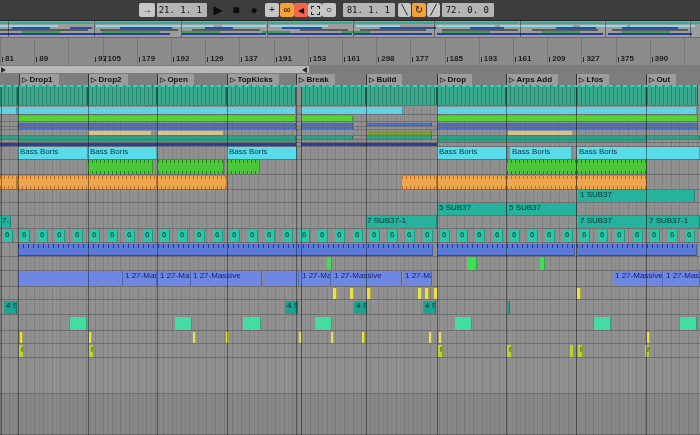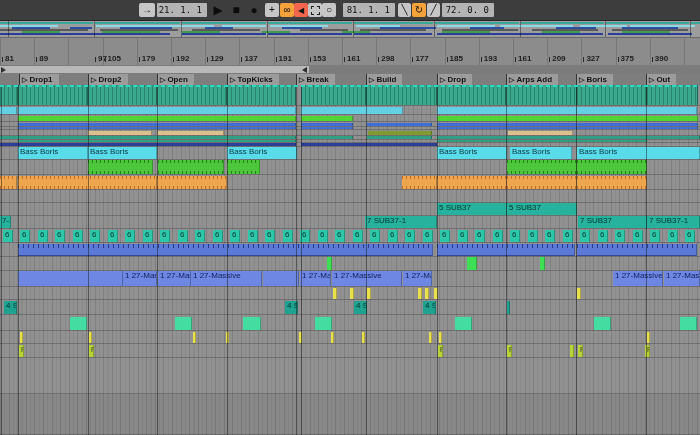--- a/index.html
+++ b/index.html
@@ -219,21 +219,21 @@
 
 <div id="locators">
     <div class="locator" style="left: 19px;"><span class="loctri">▷</span><span>Drop1</span></div>
     <div class="locator" style="left: 88px;"><span class="loctri">▷</span><span>Drop2</span></div>
     <div class="locator" style="left: 157px;"><span class="loctri">▷</span><span>Open</span></div>
     <div class="locator" style="left: 227px;"><span class="loctri">▷</span><span>TopKicks</span></div>
     <div class="locator" style="left: 296px;"><span class="loctri">▷</span><span>Break</span></div>
     <div class="locator" style="left: 366px;"><span class="loctri">▷</span><span>Build</span></div>
     <div class="locator" style="left: 437px;"><span class="loctri">▷</span><span>Drop</span></div>
     <div class="locator" style="left: 506px;"><span class="loctri">▷</span><span>Arps Add</span></div>
-    <div class="locator" style="left: 576px;"><span class="loctri">▷</span><span>Boris</span></div>
+    <div class="locator" style="left: 576px;"><span class="loctri">▷</span><span>Lfos</span></div>
     <div class="locator" style="left: 646px;"><span class="loctri">▷</span><span>Out</span></div>
   </div>
 
 <div id="tracks">
   <div id="dashline"></div>
 <div class="lane " style="top: 0px; height: 21px;"></div>
     <div class="lane " style="top: 22px; height: 8px;"></div>
     <div class="lane " style="top: 31px; height: 6px;"></div>
     <div class="lane " style="top: 38px; height: 4px;"></div>
     <div class="lane " style="top: 42px; height: 3px;"></div>
@@ -310,20 +310,21 @@
     <div class="clip c-gticks" style="left: 227px; width: 33px; top: 75px; height: 14px;"></div>
     <div class="clip c-gticks" style="left: 507px; width: 70px; top: 75px; height: 14px;"></div>
     <div class="clip c-gticks" style="left: 577px; width: 70px; top: 75px; height: 14px;"></div>
     <div class="clip c-orange" style="left: 0px; width: 17px; top: 91px; height: 13px;"></div>
     <div class="clip c-orange" style="left: 18px; width: 139px; top: 91px; height: 13px;"></div>
     <div class="clip c-orange" style="left: 157px; width: 70px; top: 91px; height: 13px;"></div>
     <div class="clip c-orange" style="left: 402px; width: 35px; top: 91px; height: 13px;"></div>
     <div class="clip c-orange" style="left: 437px; width: 70px; top: 91px; height: 13px;"></div>
     <div class="clip c-orange" style="left: 507px; width: 70px; top: 91px; height: 13px;"></div>
     <div class="clip c-orange" style="left: 577px; width: 70px; top: 91px; height: 13px;"></div>
+    <div class="clip c-sub" style="left: 578px; width: 117px; top: 105px; height: 12px;">1 SUB37</div>
     <div class="clip c-sub" style="left: 437px; width: 70px; top: 118px; height: 12px;">5 SUB37</div>
     <div class="clip c-sub" style="left: 507px; width: 70px; top: 118px; height: 12px;">5 SUB37</div>
     <div class="clip c-sub" style="left: 0px; width: 11px; top: 131px; height: 12px;">7-1</div>
     <div class="clip c-sub" style="left: 365px; width: 72px; top: 131px; height: 12px;">7 SUB37-1</div>
     <div class="clip c-sub" style="left: 578px; width: 69px; top: 131px; height: 12px;">7 SUB37</div>
     <div class="clip c-sub" style="left: 647px; width: 53px; top: 131px; height: 12px;">7 SUB37-1</div>
     <div class="clip c-six" style="left: 3px; width: 10px; top: 145px; height: 12px;">6</div>
     <div class="clip c-six" style="left: 20px; width: 10px; top: 145px; height: 12px;">6</div>
     <div class="clip c-six" style="left: 38px; width: 10px; top: 145px; height: 12px;">6</div>
     <div class="clip c-six" style="left: 55px; width: 10px; top: 145px; height: 12px;">6</div>

